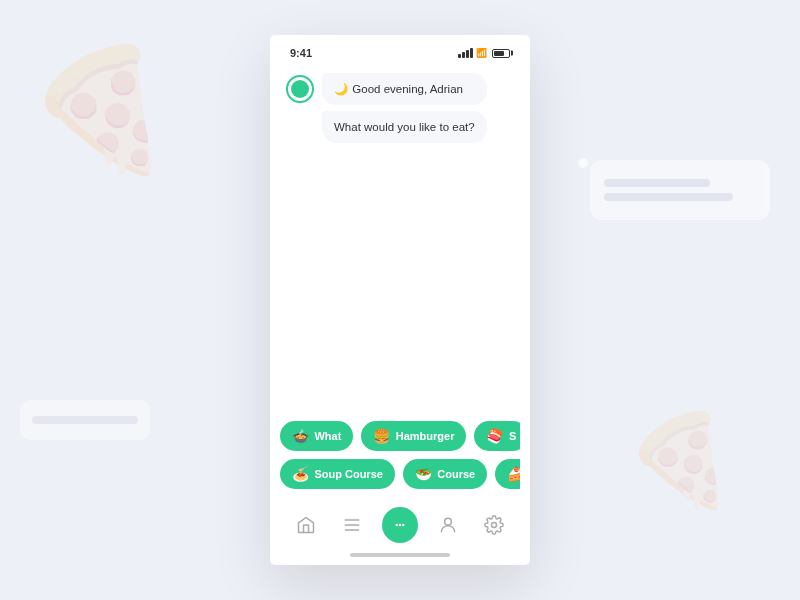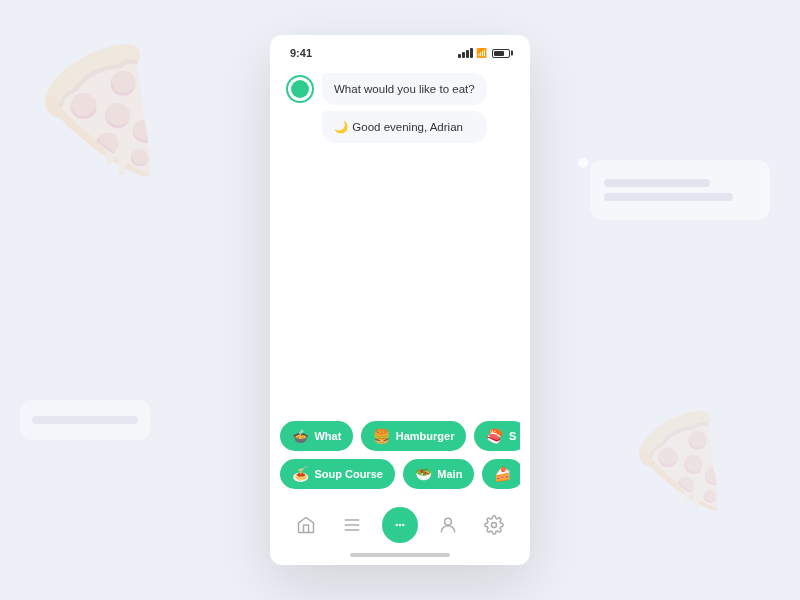--- a/index.html
+++ b/index.html
@@ -99,21 +99,21 @@
       background: white;
       border-radius: 50%;
       opacity: 0.7;
     }
 
     
     .phone {
       width: 260px;
       height: 530px;
       background: white;
-      border-radius: 12px;
+      border-radius: 5px;
       box-shadow: 0 20px 60px rgba(0,0,0,0.12);
       display: flex;
       flex-direction: column;
       overflow: hidden;
       position: relative;
       z-index: 10;
     }
 
     
     .status-bar {
@@ -354,25 +354,25 @@
     </div>
   </div>
 
   <div class="chat-area">
     <div class="bot-message-row">
       <div class="bot-avatar">
         <div class="bot-avatar-inner"></div>
       </div>
       <div class="bot-messages">
         <div class="bot-bubble">
+          <span class="emoji">🌙</span><span>Good evening, Adrian</span>
+        </div>
+        <div class="bot-bubble">
           <span>What would you like to eat?</span>
         </div>
-        <div class="bot-bubble">
-          <span class="emoji">🌙</span><span>Good evening, Adrian</span>
-        </div>
       </div>
     </div>
   </div>
 
   <div class="quick-replies">
     <div class="reply-row">
       <button class="reply-btn">
         <span class="btn-emoji">🍲</span>
         <span>What</span>
       </button>
@@ -385,21 +385,21 @@
         <span>S</span>
       </button>
     </div>
     <div class="reply-row">
       <button class="reply-btn">
         <span class="btn-emoji">🍝</span>
         <span>Soup Course</span>
       </button>
       <button class="reply-btn">
         <span class="btn-emoji">🥗</span>
-        <span>Main</span>
+        <span>Course</span>
       </button>
       <button class="reply-btn">
         <span class="btn-emoji">🍰</span>
       </button>
     </div>
   </div>
 
   <div class="nav-bar">
 
     <div class="nav-icon">

